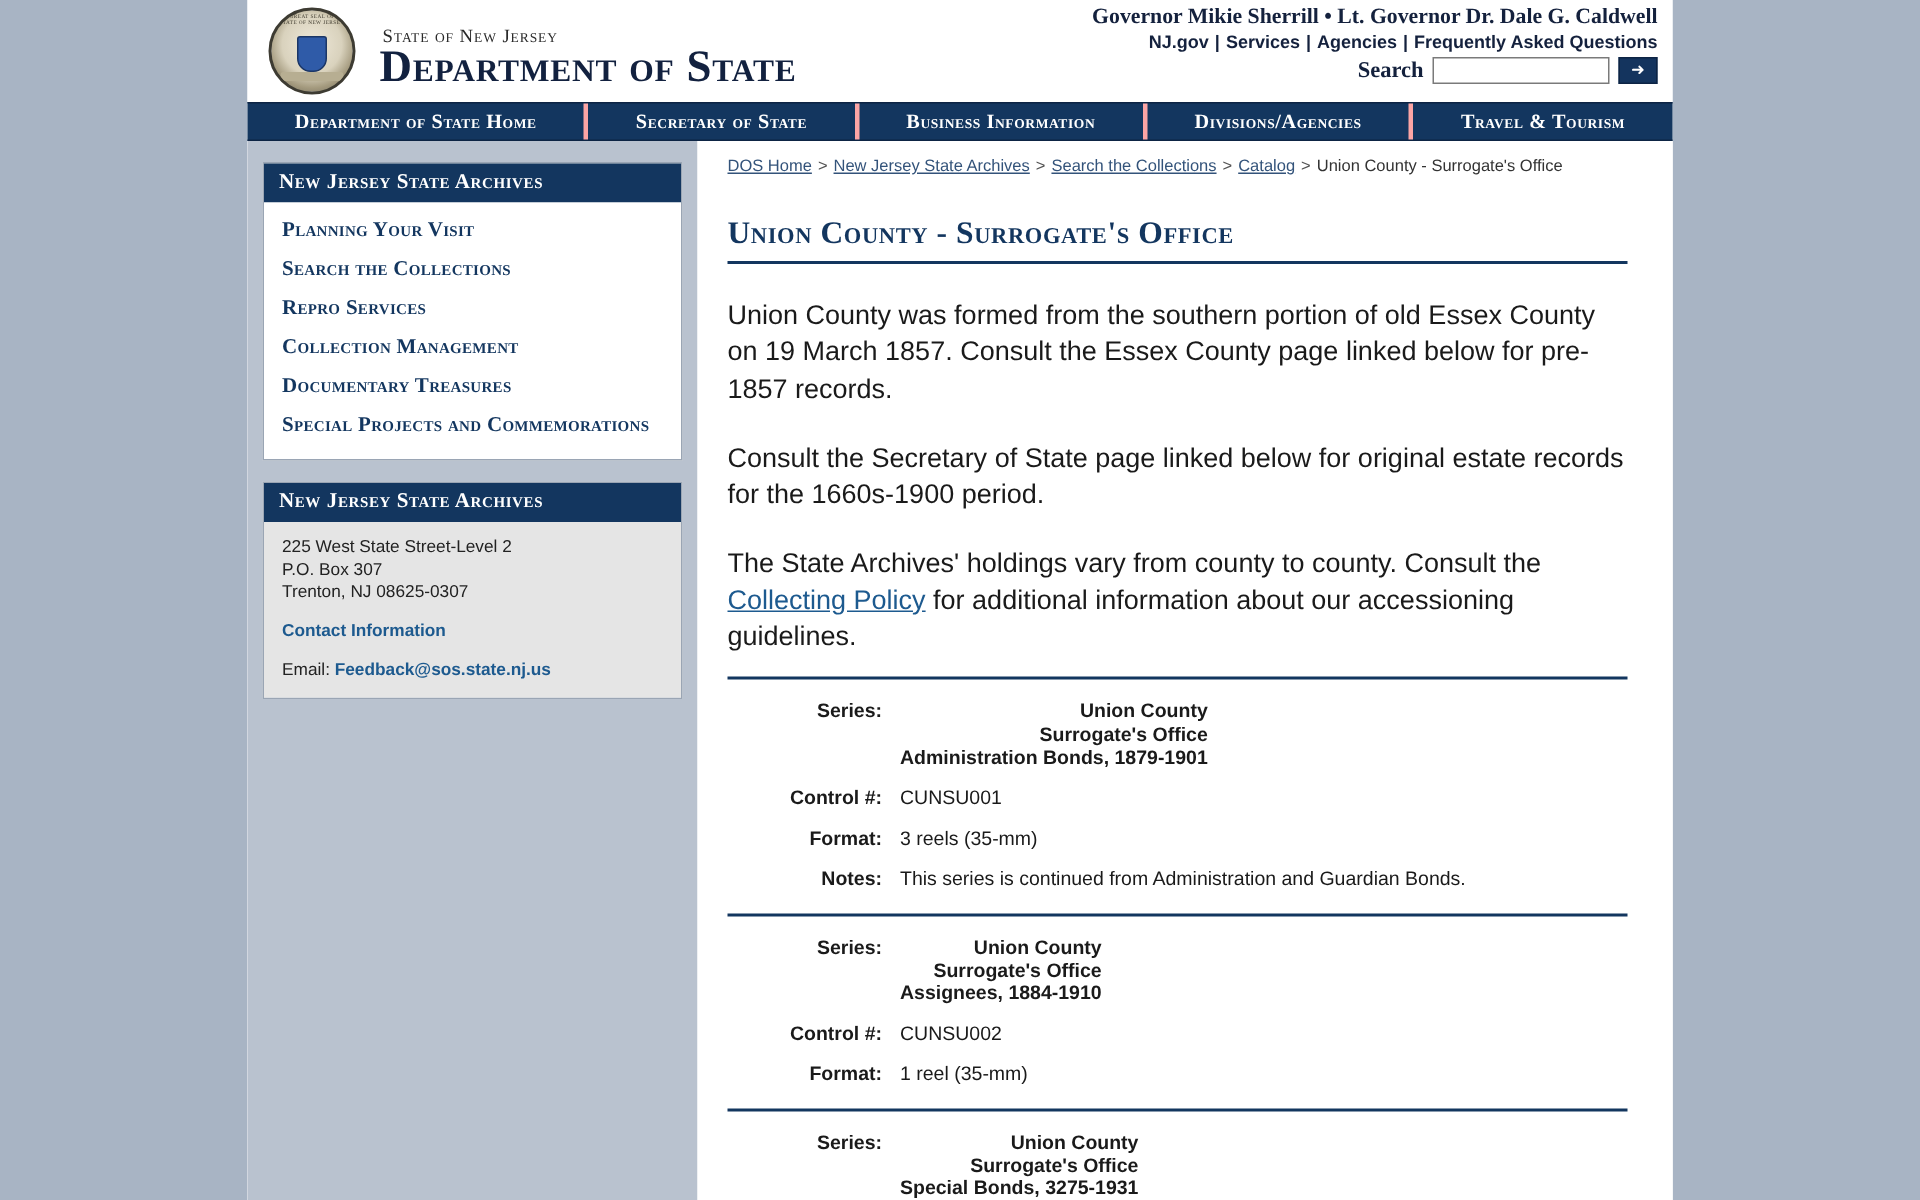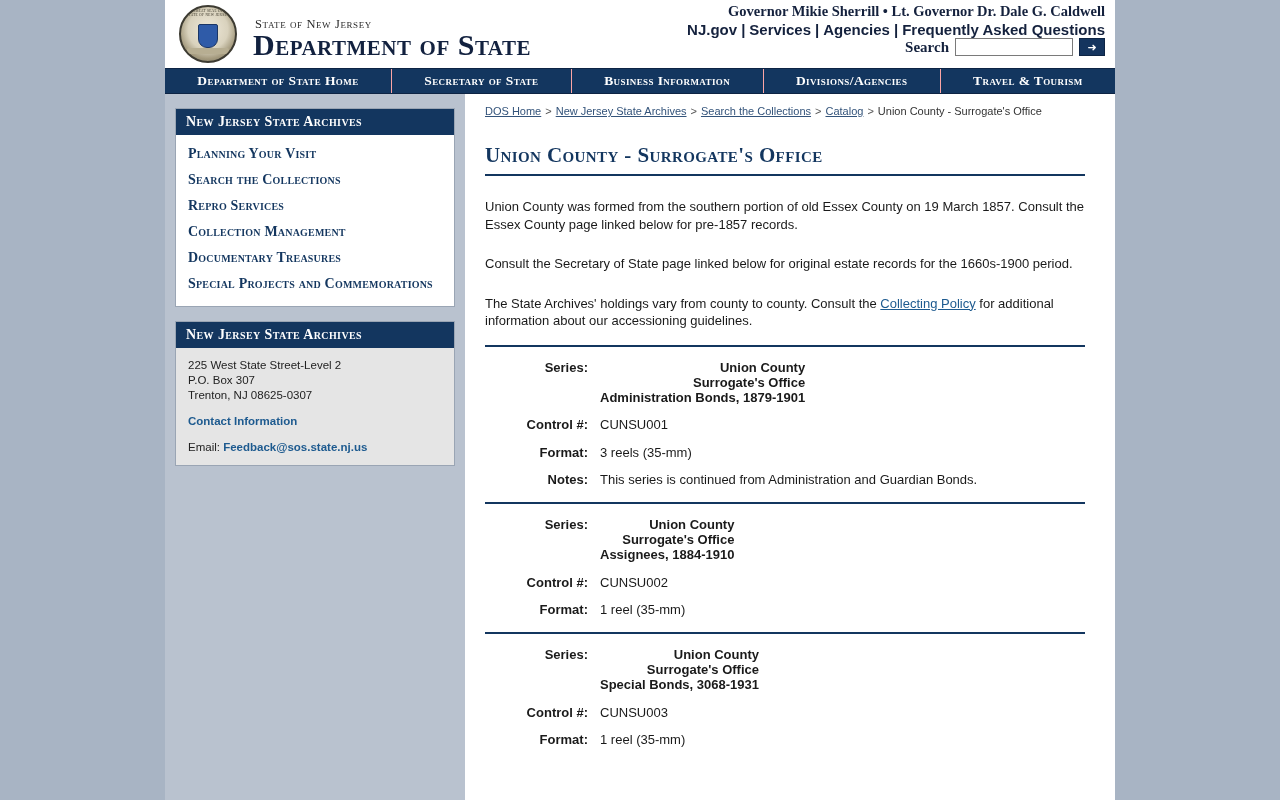--- a/index.html
+++ b/index.html
@@ -88,21 +88,21 @@
     right: 10px; top: 3px;
     font-family: "Liberation Serif", serif;
     font-size: 14.5px;
     font-weight: bold;
     color: #14213d;
     white-space: nowrap;
   }
   .toplinks {
     position: absolute;
     right: 10px; top: 21px;
-    font-size: 15px;
+    font-size: 12px;
     font-weight: bold;
     color: #14213d;
     white-space: nowrap;
   }
   .toplinks a { color: #14213d; text-decoration: none; }
   .toplinks .sep { margin: 0 4px; color: #14213d; }
   .searchbar {
     position: absolute;
     right: 10px; top: 38px;
     display: flex;
@@ -144,21 +144,21 @@
     flex: 1 1 auto;
     display: flex;
     align-items: center;
     justify-content: center;
     color: #ffffff;
     font-family: "Liberation Serif", serif;
     font-variant: small-caps;
     font-weight: bold;
     font-size: 13.5px;
     letter-spacing: .4px;
-    border-right: 1px solid #fca5a5;
+    border-right: 3px solid #fca5a5;
     cursor: pointer;
     white-space: nowrap;
     padding: 0 8px;
   }
   .navbar .item:last-child { border-right: none; }
   
   .content {
     display: flex;
     align-items: flex-start;
     background: #ffffff;
@@ -244,21 +244,21 @@
     color: #13365f;
     letter-spacing: .4px;
     font-weight: bold;
   }
   .title-rule {
     border: none;
     border-top: 2px solid #13365f;
     margin: 6px 0 0 0;
   }
   .intro p {
-    font-size: 13px;
+    font-size: 18px;
     color: #1a1a1a;
     line-height: 1.35;
     margin: 22px 0 0 0;
     max-width: 600px;
   }
   .intro p a { color: #1d5a8f; }
   .seealso {
     display: flex;
     margin-top: 28px;
     font-size: 13px;
@@ -428,21 +428,21 @@
             <div class="value">1 reel (35-mm)</div>
           </div>
         </div>
 
         <div class="record">
           <div class="row">
             <div class="label">Series:</div>
             <div class="value bold">
               <div>Union County</div>
               <div>Surrogate's Office</div>
-              <div>Special Bonds, 3068-1931</div>
+              <div>Special Bonds, 3275-1931</div>
             </div>
           </div>
           <div class="row">
             <div class="label">Control #:</div>
             <div class="value">CUNSU003</div>
           </div>
           <div class="row">
             <div class="label">Format:</div>
             <div class="value">1 reel (35-mm)</div>
           </div>

